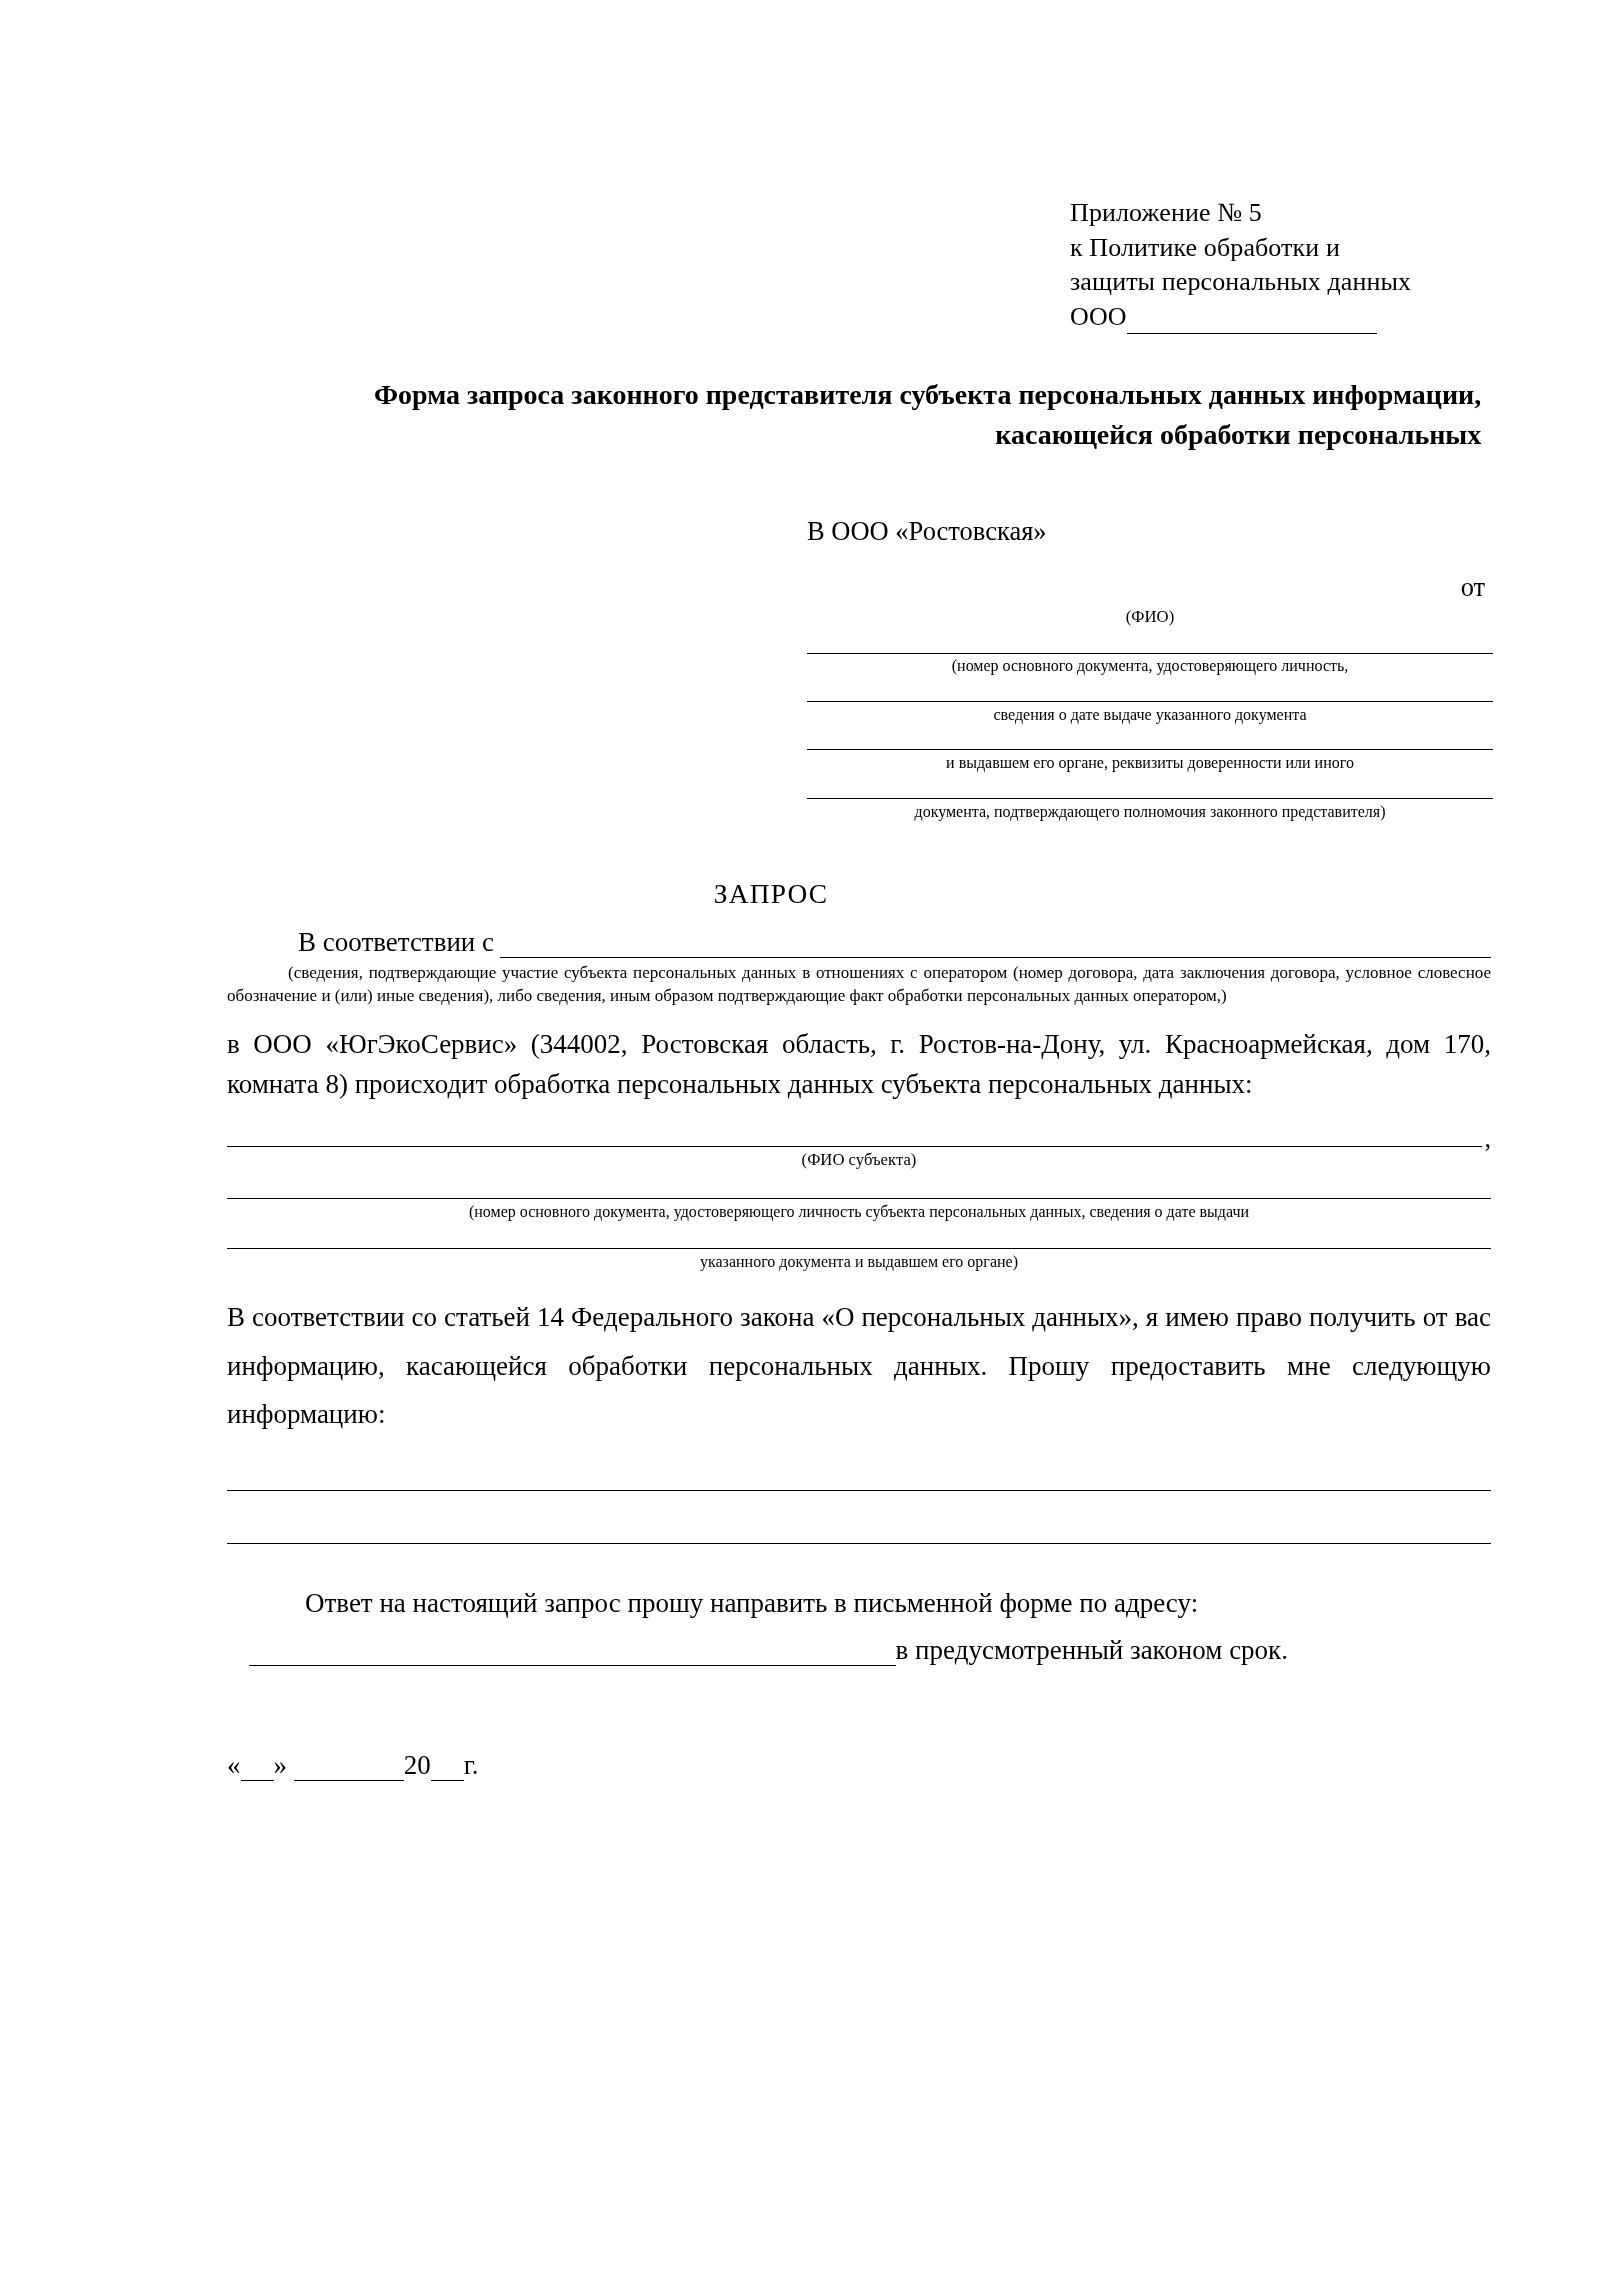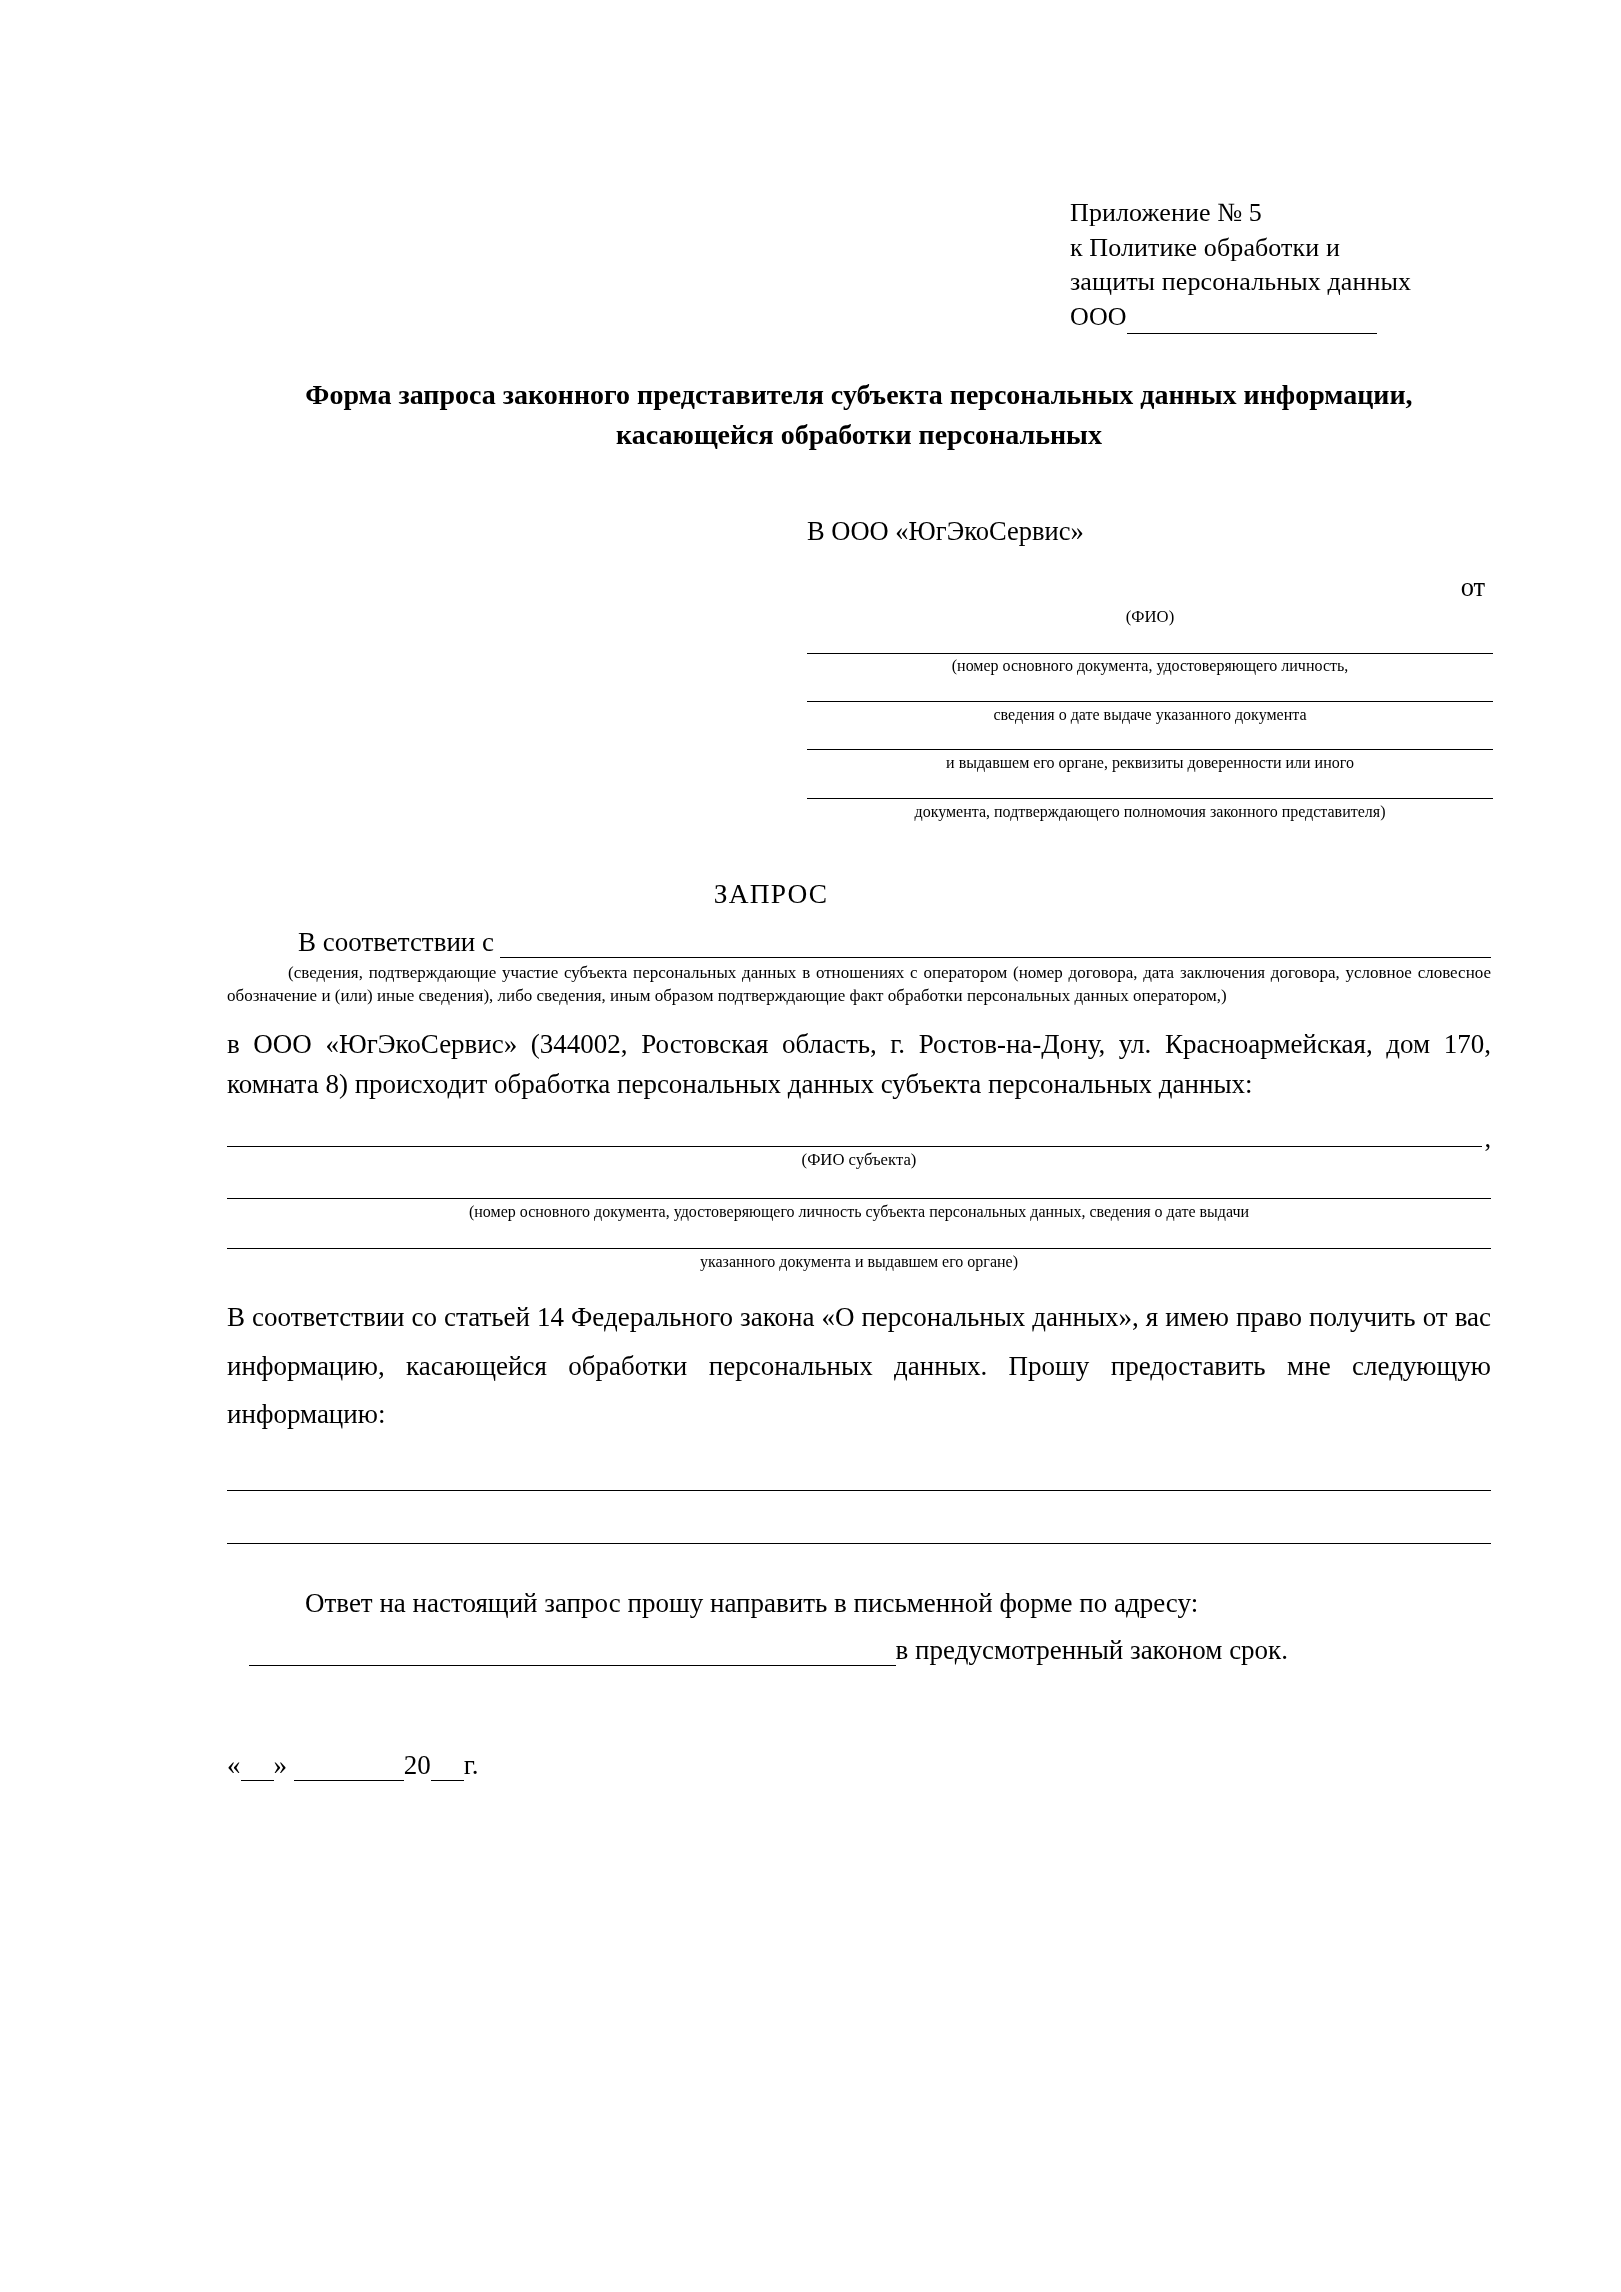--- a/index.html
+++ b/index.html
@@ -44,21 +44,21 @@
     vertical-align: bottom;
     height: 0.95em;
   }
 
   
   .title {
     margin-top: 41px;
     font-weight: bold;
     font-size: 28px;
     line-height: 1.42;
-    text-align: center;
+    text-align: right;
     padding: 0 9.8px;
   }
 
   
   .addressee {
     margin-top: 61px;
     margin-left: 580px;
     width: 686px;
     font-size: 26.5px;
   }
@@ -180,21 +180,21 @@
     <div class="appendix">
       <div>Приложение № 5</div>
       <div>к Политике обработки и</div>
       <div>защиты персональных данных</div>
       <div class="ooo-line"><span>ООО</span><span class="u-long"></span></div>
     </div>
 
     <div class="title">Форма запроса законного представителя субъекта персональных данных информации, касающейся обработки персональных</div>
 
     <div class="addressee">
-      <div class="to-line">В ООО «ЮгЭкоСервис»</div>
+      <div class="to-line">В ООО «Ростовская»</div>
 
       <div class="from-row">
         <span class="lbl">от</span>
         <span class="rule"></span>
       </div>
       <div class="caption">(ФИО)</div>
 
       <div class="blank-line"></div>
       <div class="caption small">(номер основного документа, удостоверяющего личность,</div>
 

